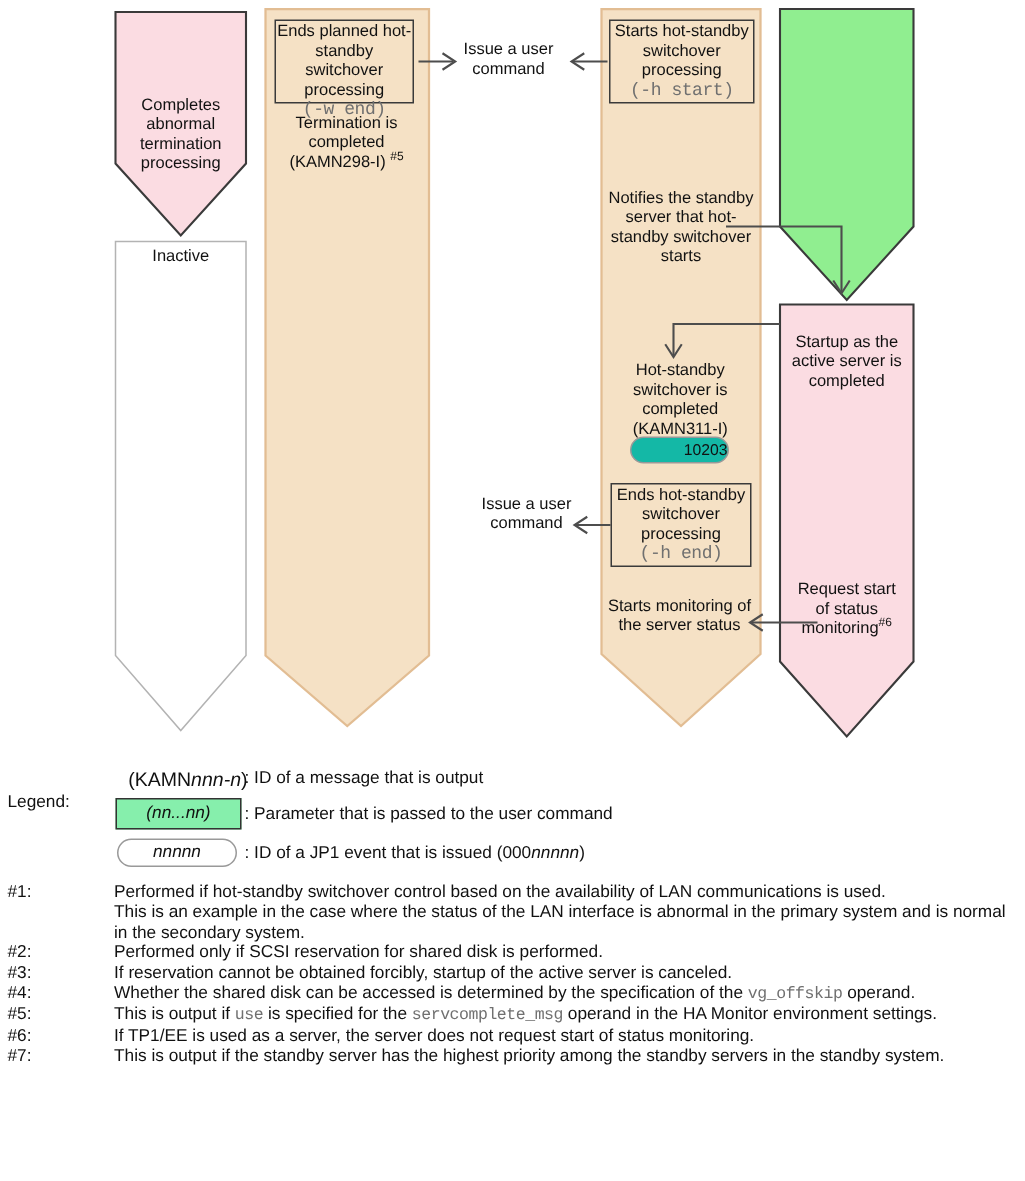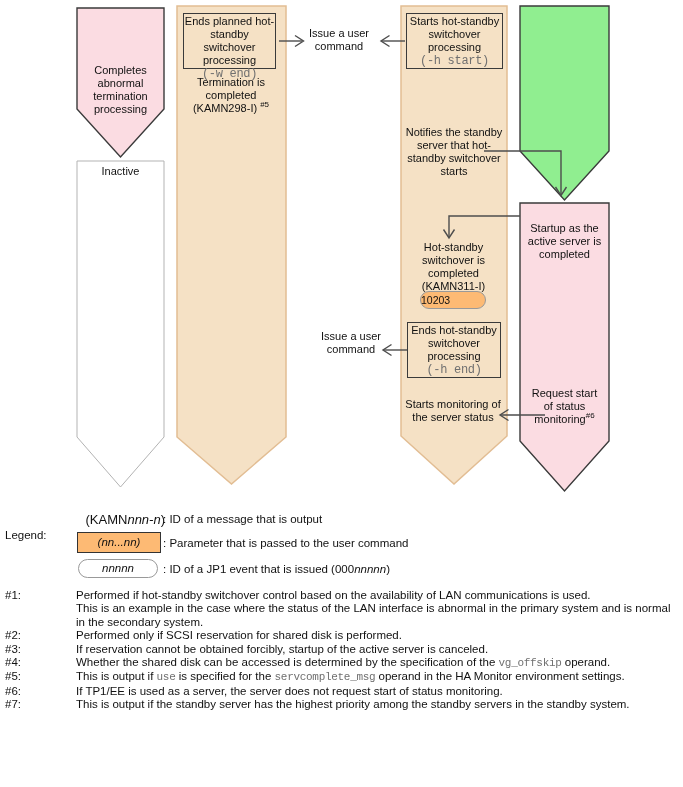--- a/index.html
+++ b/index.html
@@ -16,34 +16,34 @@
     white-space:pre-line;
   }
   .node-box {
     position:absolute; box-sizing:border-box;
     border:1.5px solid #3a3a3a; background:transparent;
     text-align:center; font-size:11px; line-height:13px;
     padding-top:1px; color:#111;
   }
   .oval {
     position:absolute; box-sizing:border-box;
-    background:#fdba74; border:1px solid #999; border-radius:9px;
-    text-align:left; font-size:10.5px; line-height:16px; color:#111;
+    background:#14b8a6; border:1px solid #999; border-radius:9px;
+    text-align:right; font-size:10.5px; line-height:16px; color:#111;
   }
   .mono {
     font-family:"Liberation Mono", monospace;
     color:#707070; font-size:12px; letter-spacing:-0.3px;
   }
   sup { font-size:8px; line-height:0; }
   .it { font-style:italic; }
   
   .lg-text { position:absolute; font-size:11.5px; line-height:14px; color:#111; }
   .lg-sym { position:absolute; font-size:13px; text-align:right; color:#111; }
   .lg-box {
-    position:absolute; box-sizing:border-box; background:#fdba74;
+    position:absolute; box-sizing:border-box; background:#86efac;
     border:1.3px solid #333; text-align:center;
     font-size:11.5px; line-height:18px; color:#111;
   }
   .lg-oval {
     position:absolute; box-sizing:border-box; background:#fff;
     border:1px solid #999; border-radius:10px; text-align:center;
     font-size:11.5px; line-height:17px; color:#111;
   }
   
   #footnotes { position:absolute; left:5px; top:589px; width:668px; }

